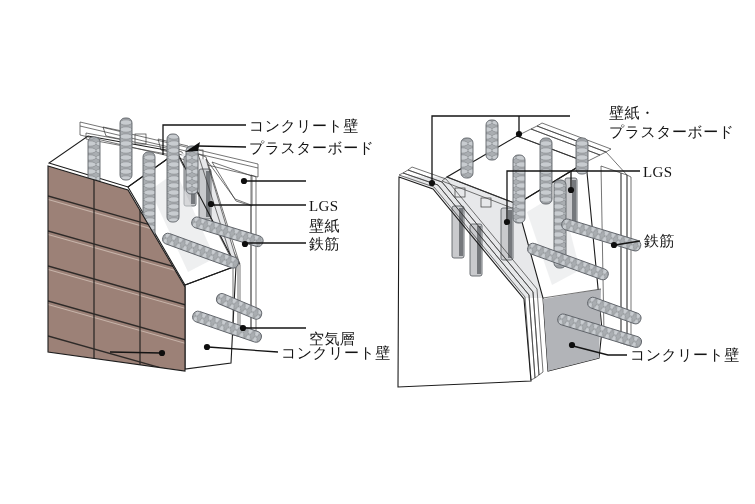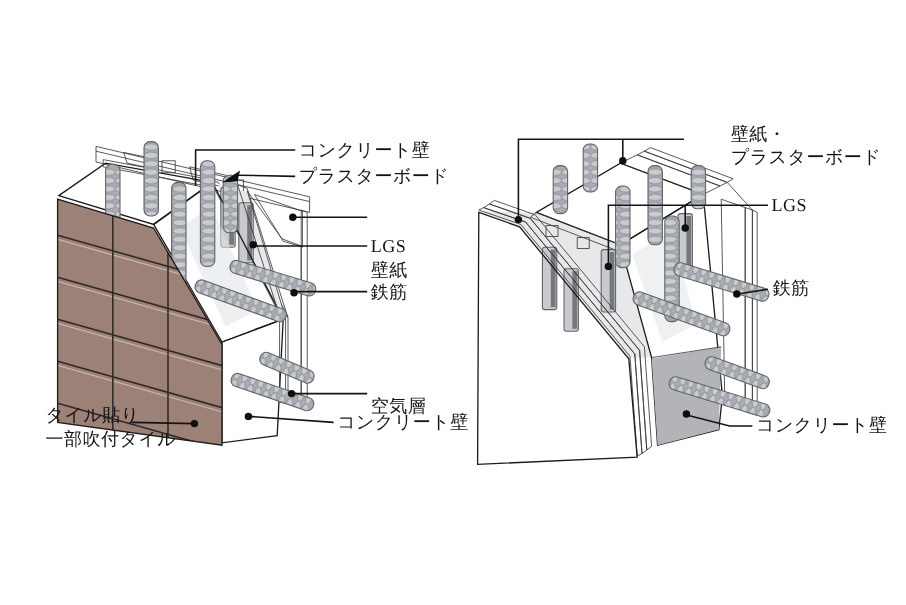--- a/index.html
+++ b/index.html
@@ -227,24 +227,20 @@
   </g>
 </svg>
 
   <div class="lbl" style="left:249px;top:116px;">コンクリート壁</div>
   <div class="lbl" style="left:249px;top:138px;">プラスターボード</div>
   <div class="lbl" style="left:309px;top:172px;margin-top:44px;">壁紙</div>
   <div class="lbl" style="left:309px;top:196px;">LGS</div>
   <div class="lbl" style="left:309px;top:234px;">鉄筋</div>
   <div class="lbl" style="left:309px;top:329px;">空気層</div>
   <div class="lbl" style="left:281px;top:343px;">コンクリート壁</div>
-  <div class="lbl" style="left:38px;top:337px;">
-    <span>タイル貼り</span>
-    <span class="l2">一部吹付タイル</span>
-  </div>
 
   <div class="lbl" style="left:573px;top:104px;line-height:19px;margin-left:36px;">
     <span>壁紙・</span>
     <span class="l2">プラスターボード</span>
   </div>
   <div class="lbl" style="left:643px;top:162px;">LGS</div>
   <div class="lbl" style="left:644px;top:231px;">鉄筋</div>
   <div class="lbl" style="left:630px;top:345px;">コンクリート壁</div>
 
 </div>

